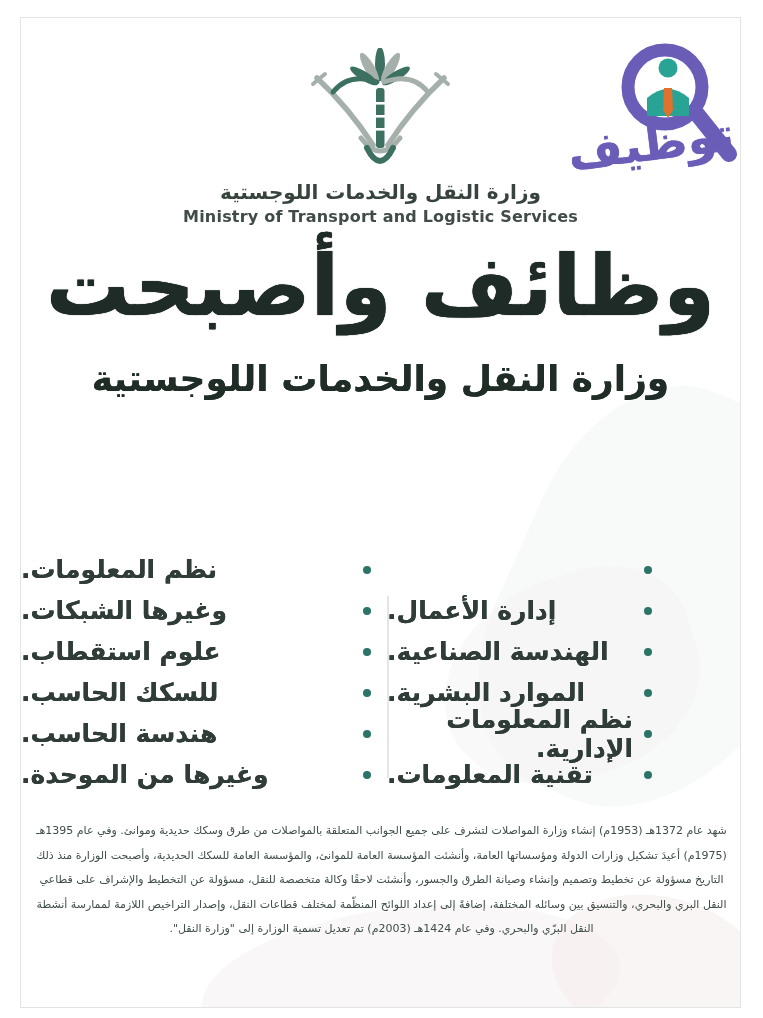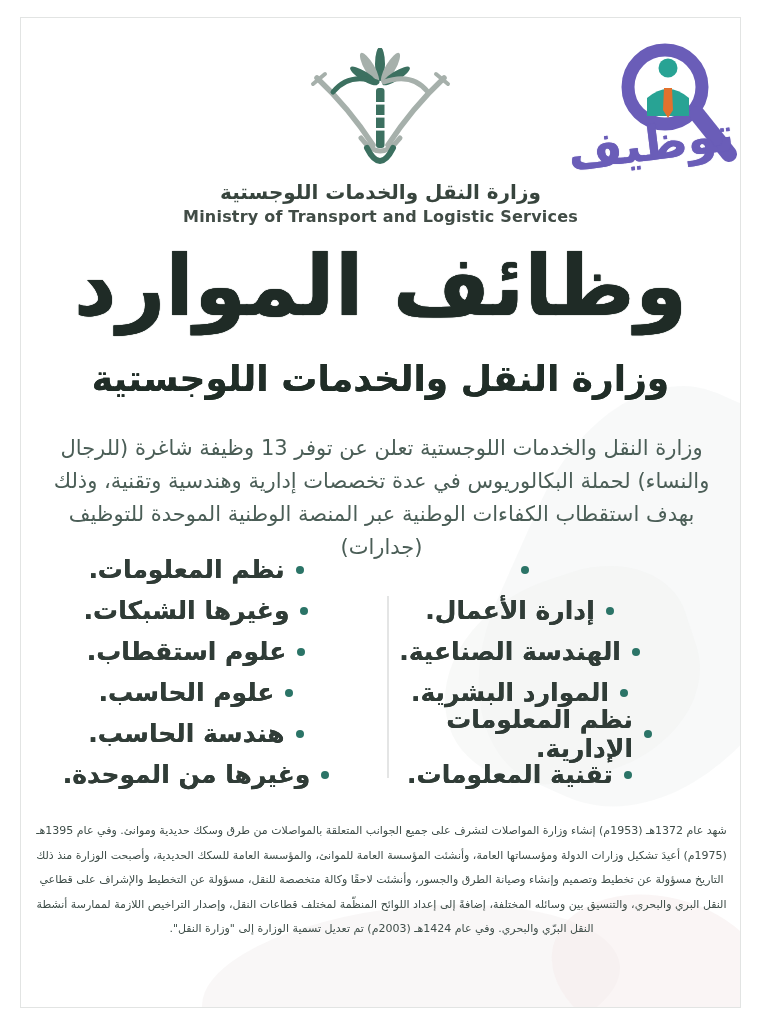--- a/index.html
+++ b/index.html
@@ -47,21 +47,21 @@
   .intro{
     position:absolute;left:30px;top:414px;width:661px;margin:0;text-align:center;direction:rtl;
     font-size:21px;line-height:33px;color:#4b5e57;
   }
 
   .cols{position:absolute;left:0;top:531px;width:721px;display:flex;direction:rtl;}
   .col{list-style:none;margin:0;padding:0;}
   .colA{width:355px;padding-left:0;}
   .colB{width:366px;}
   .col li{
-    height:41px;display:flex;align-items:center;justify-content:center;
+    height:41px;display:flex;align-items:center;justify-content:space-between;
     direction:rtl;font-size:25px;font-weight:bold;color:#303c37;text-shadow:0 0 .4px #303c37;
   }
   .colA li{padding-right:90px;}
   .colB li{padding-right:16px;}
   .dot{width:8px;height:8px;border-radius:50%;background:#2b7467;margin-left:11px;flex:0 0 auto;}
   .divider{position:absolute;left:366px;top:578px;width:2px;height:182px;background:#e4e5e5;}
 
   .history{
     position:absolute;left:12px;top:801px;width:697px;margin:0;text-align:center;direction:rtl;
     font-size:11px;line-height:24.5px;color:#3e4d48;
@@ -110,25 +110,24 @@
     <svg width="180" height="185" viewBox="0 0 180 185">
       <circle cx="96" cy="63" r="37" fill="#ffffff" stroke="#6a5db8" stroke-width="13"></circle>
       <circle cx="99" cy="44" r="9.5" fill="#28a394"></circle>
       <path d="M78,92 L78,74 Q99,56 120,74 L120,92 Z" fill="#28a394"></path>
       <polygon points="95,64 103,64 104,86 99,94 94,86" fill="#e2712d"></polygon>
       <line x1="128" y1="90" x2="160" y2="130" stroke="#6a5db8" stroke-width="16" stroke-linecap="round"></line>
     </svg>
     <div class="tawzif-word">توظيف</div>
   </div>
 
-  <h1 class="title" dir="rtl">وظائف الموارد</h1>
+  <h1 class="title" dir="rtl">وظائف وأصبحت</h1>
 
   <h2 class="subtitle" dir="rtl">وزارة النقل والخدمات اللوجستية</h2>
 
-  <p class="intro" dir="rtl">وزارة النقل والخدمات اللوجستية تعلن عن توفر 13 وظيفة شاغرة (للرجال والنساء) لحملة البكالوريوس في عدة تخصصات إدارية وهندسية وتقنية، وذلك بهدف استقطاب الكفاءات الوطنية عبر المنصة الوطنية الموحدة للتوظيف (جدارات)</p>
 
   <div class="cols">
     <ul class="col colA">
       <li>
           <span class="dot"></span>
         </li>
       <li>
           <span class="dot"></span>
           <span>إدارة الأعمال.</span>
         </li>
@@ -157,21 +156,21 @@
       <li>
           <span class="dot"></span>
           <span>وغيرها الشبكات.</span>
         </li>
       <li>
           <span class="dot"></span>
           <span>علوم استقطاب.</span>
         </li>
       <li>
           <span class="dot"></span>
-          <span>علوم الحاسب.</span>
+          <span>للسكك الحاسب.</span>
         </li>
       <li>
           <span class="dot"></span>
           <span>هندسة الحاسب.</span>
         </li>
       <li>
           <span class="dot"></span>
           <span>وغيرها من الموحدة.</span>
         </li>
     </ul>

